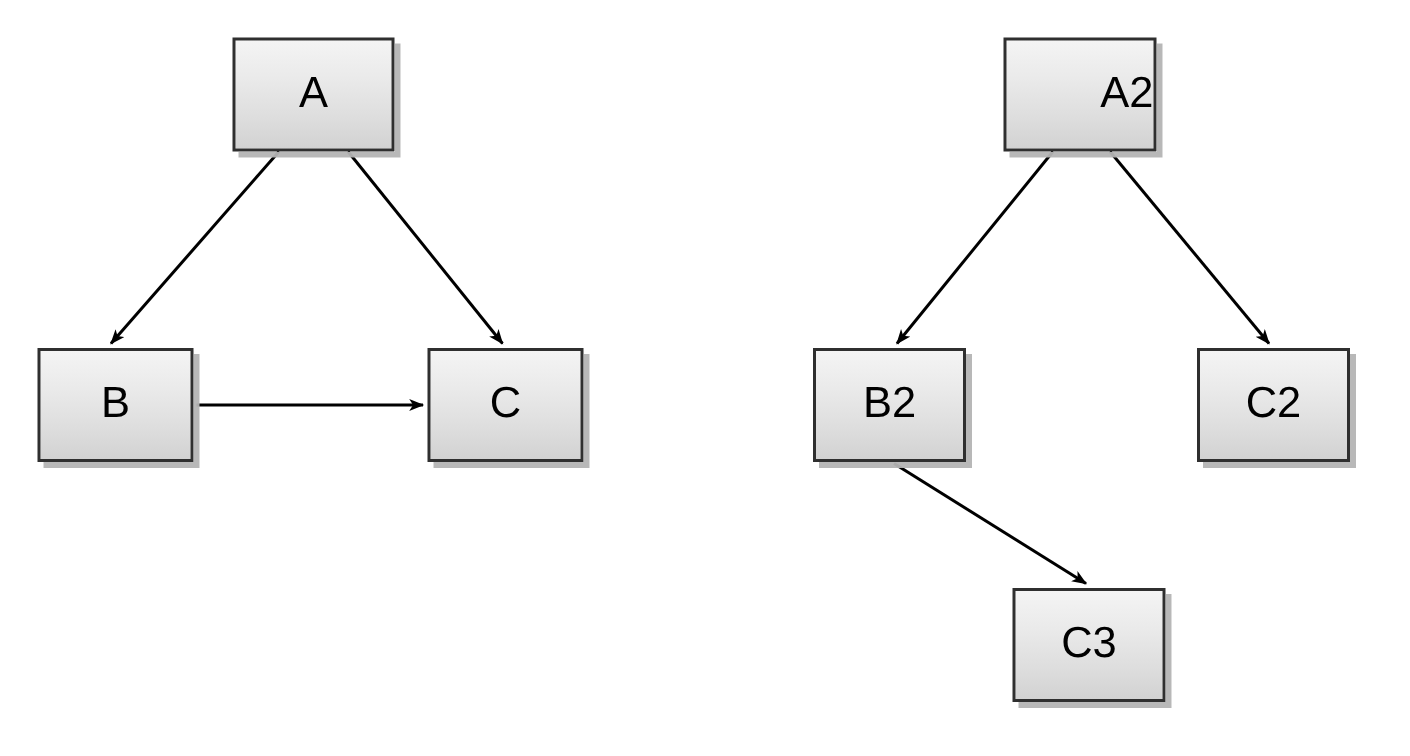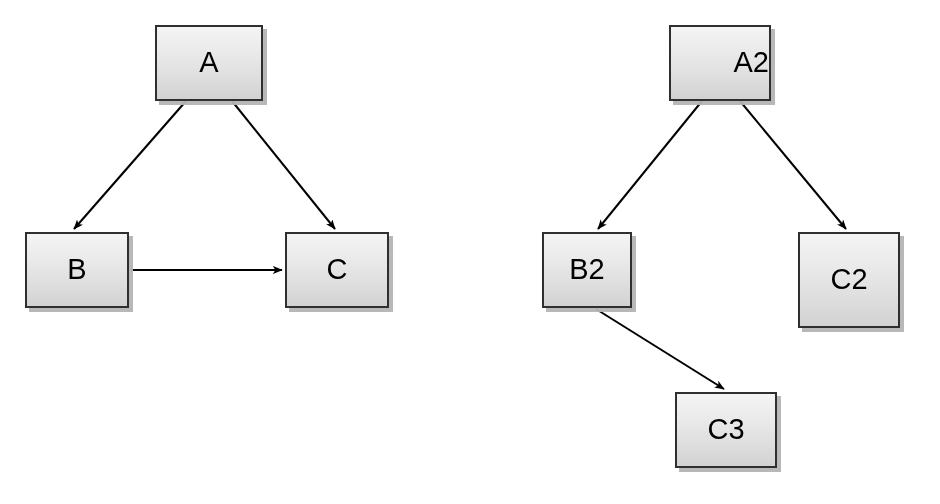--- a/index.html
+++ b/index.html
@@ -78,24 +78,24 @@
       </div>
       <div class="node" style="left: 25px; top: 232px; width: 104px; height: 76px;">
         <span class="node-label">B</span>
       </div>
       <div class="node" style="left: 285px; top: 232px; width: 104px; height: 76px;">
         <span class="node-label">C</span>
       </div>
       <div class="node" style="left: 669px; top: 25px; width: 102px; height: 76px; justify-content: flex-end;">
         <span class="node-label">A2</span>
       </div>
-      <div class="node" style="left: 542px; top: 232px; width: 90px; height: 76px;">
+      <div class="node" style="left: 542px; top: 232px; width: 102px; height: 76px;">
         <span class="node-label">B2</span>
       </div>
-      <div class="node" style="left: 798px; top: 232px; width: 102px; height: 96px;">
+      <div class="node" style="left: 798px; top: 232px; width: 102px; height: 76px;">
         <span class="node-label">C2</span>
       </div>
       <div class="node" style="left: 675px; top: 392px; width: 102px; height: 76px;">
         <span class="node-label">C3</span>
       </div>
     </div>
 
 </div>
 
 </body></html>

